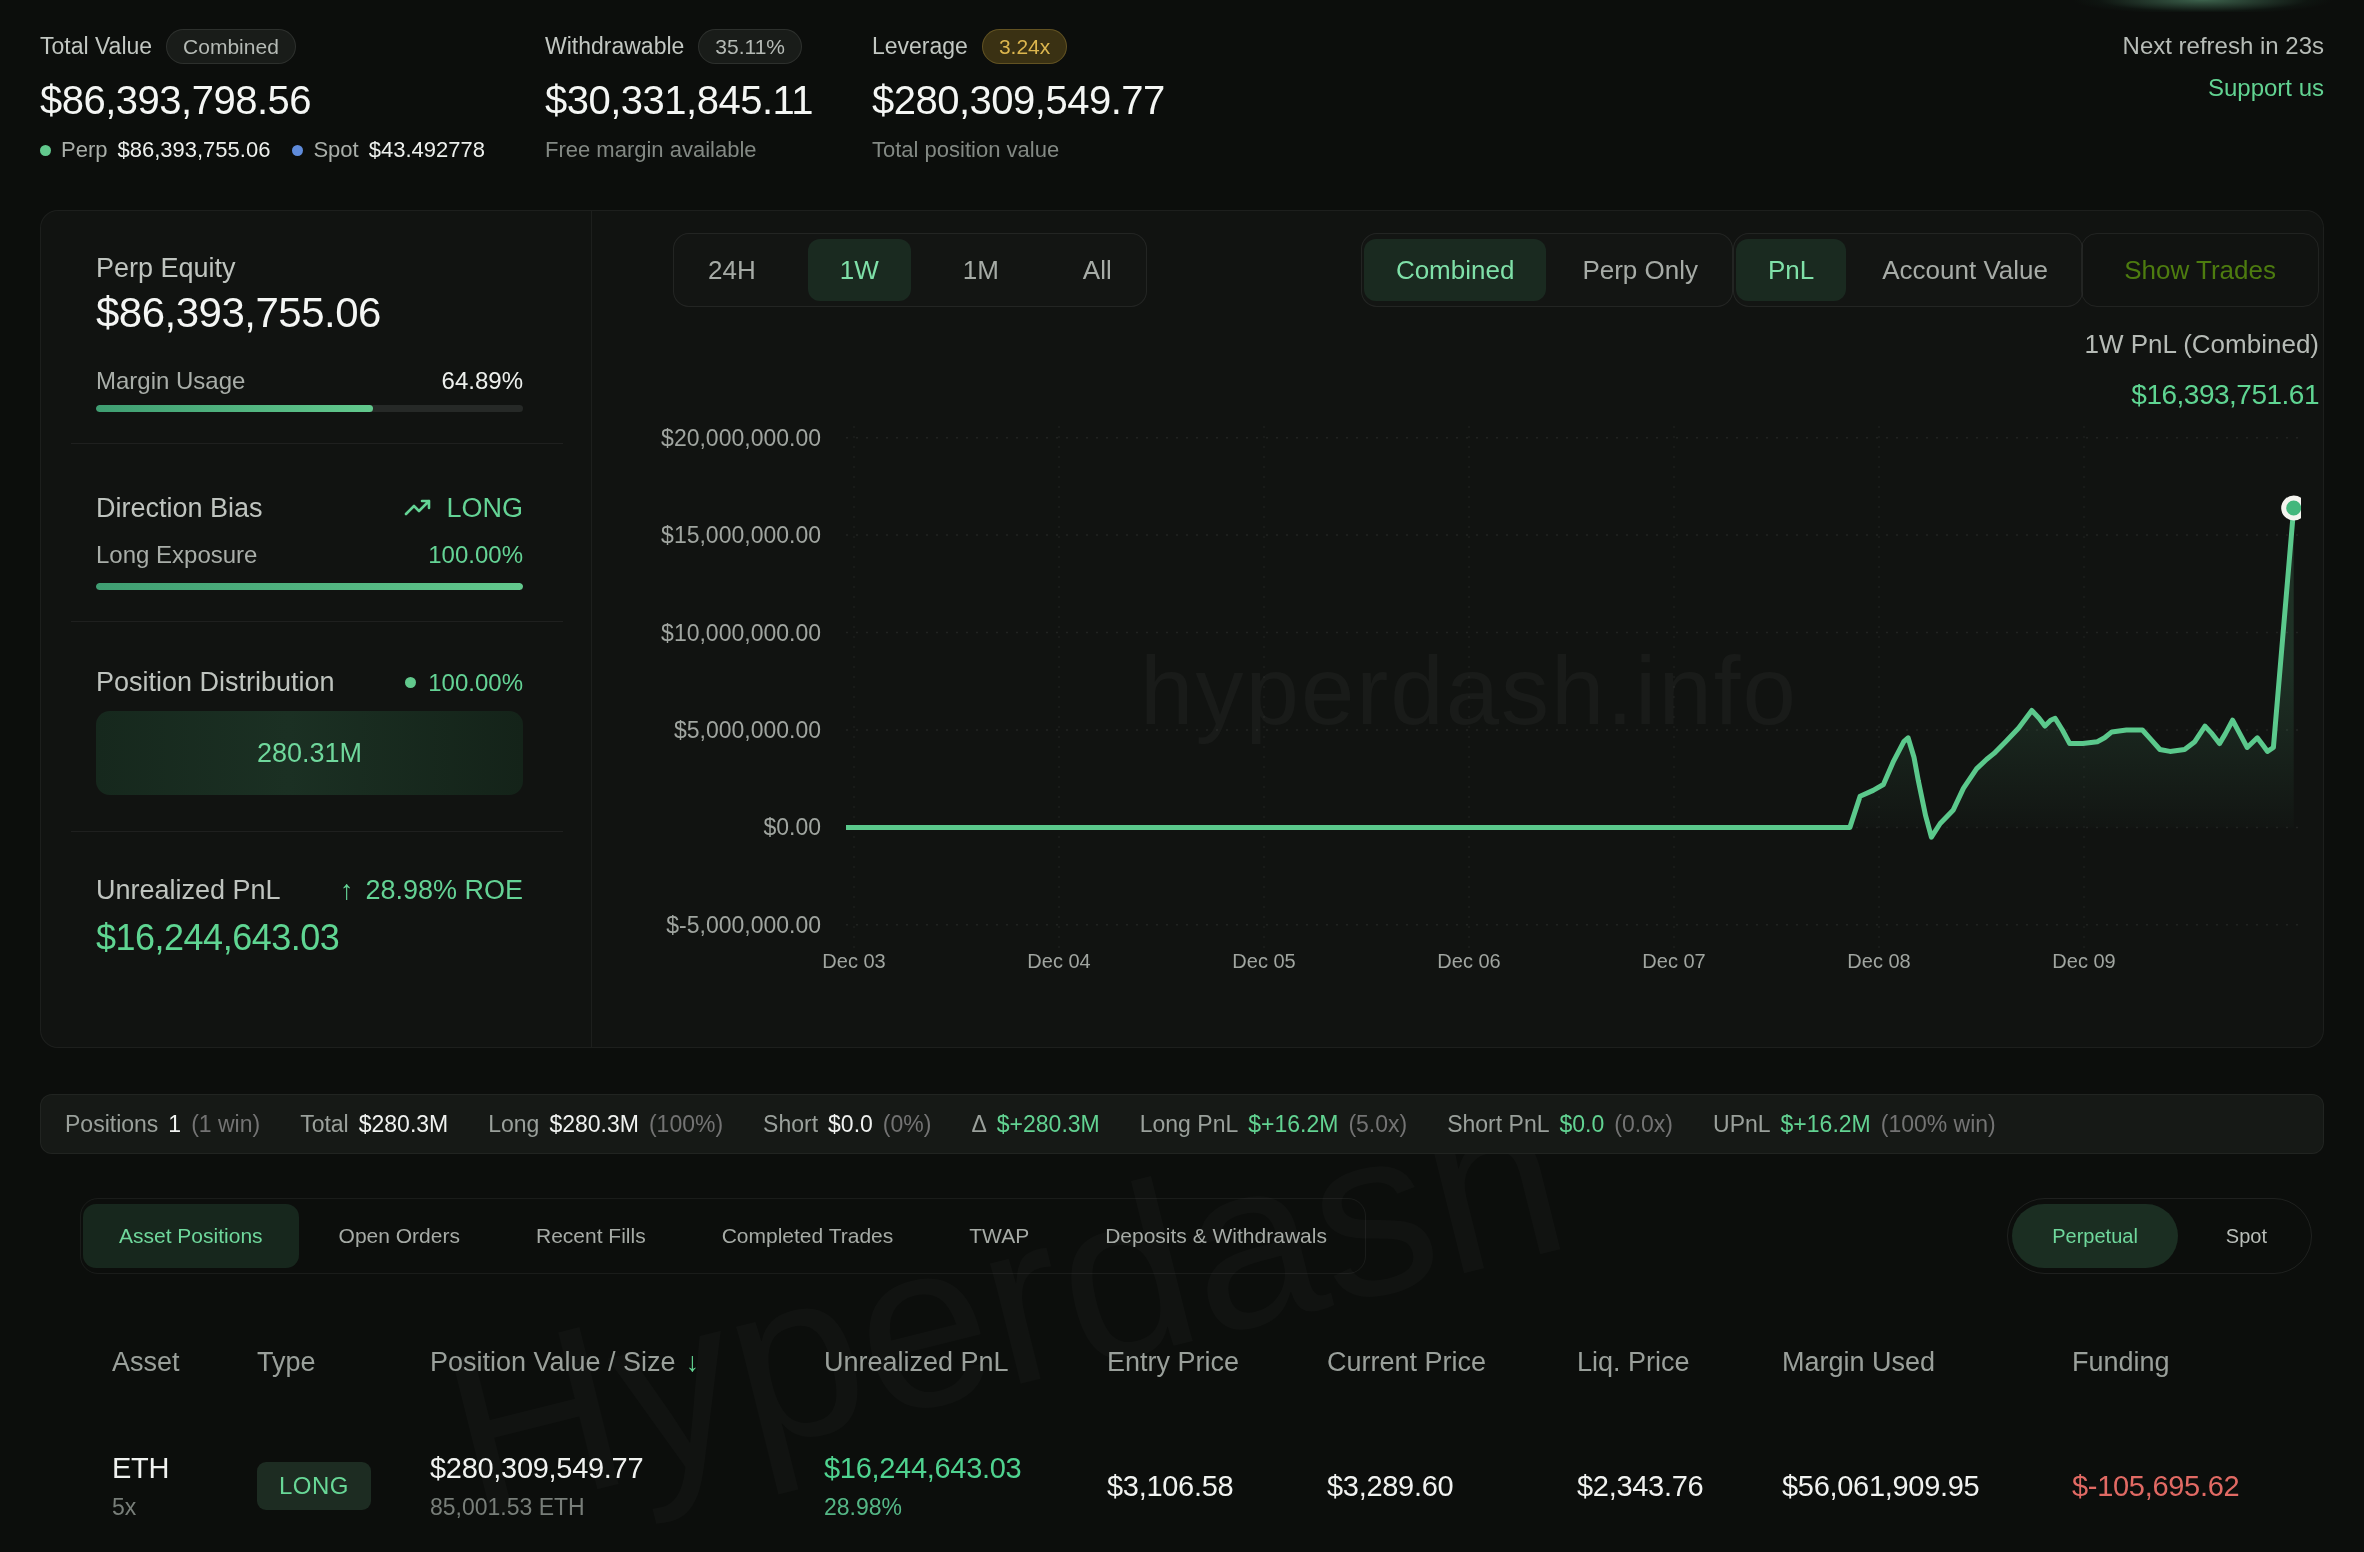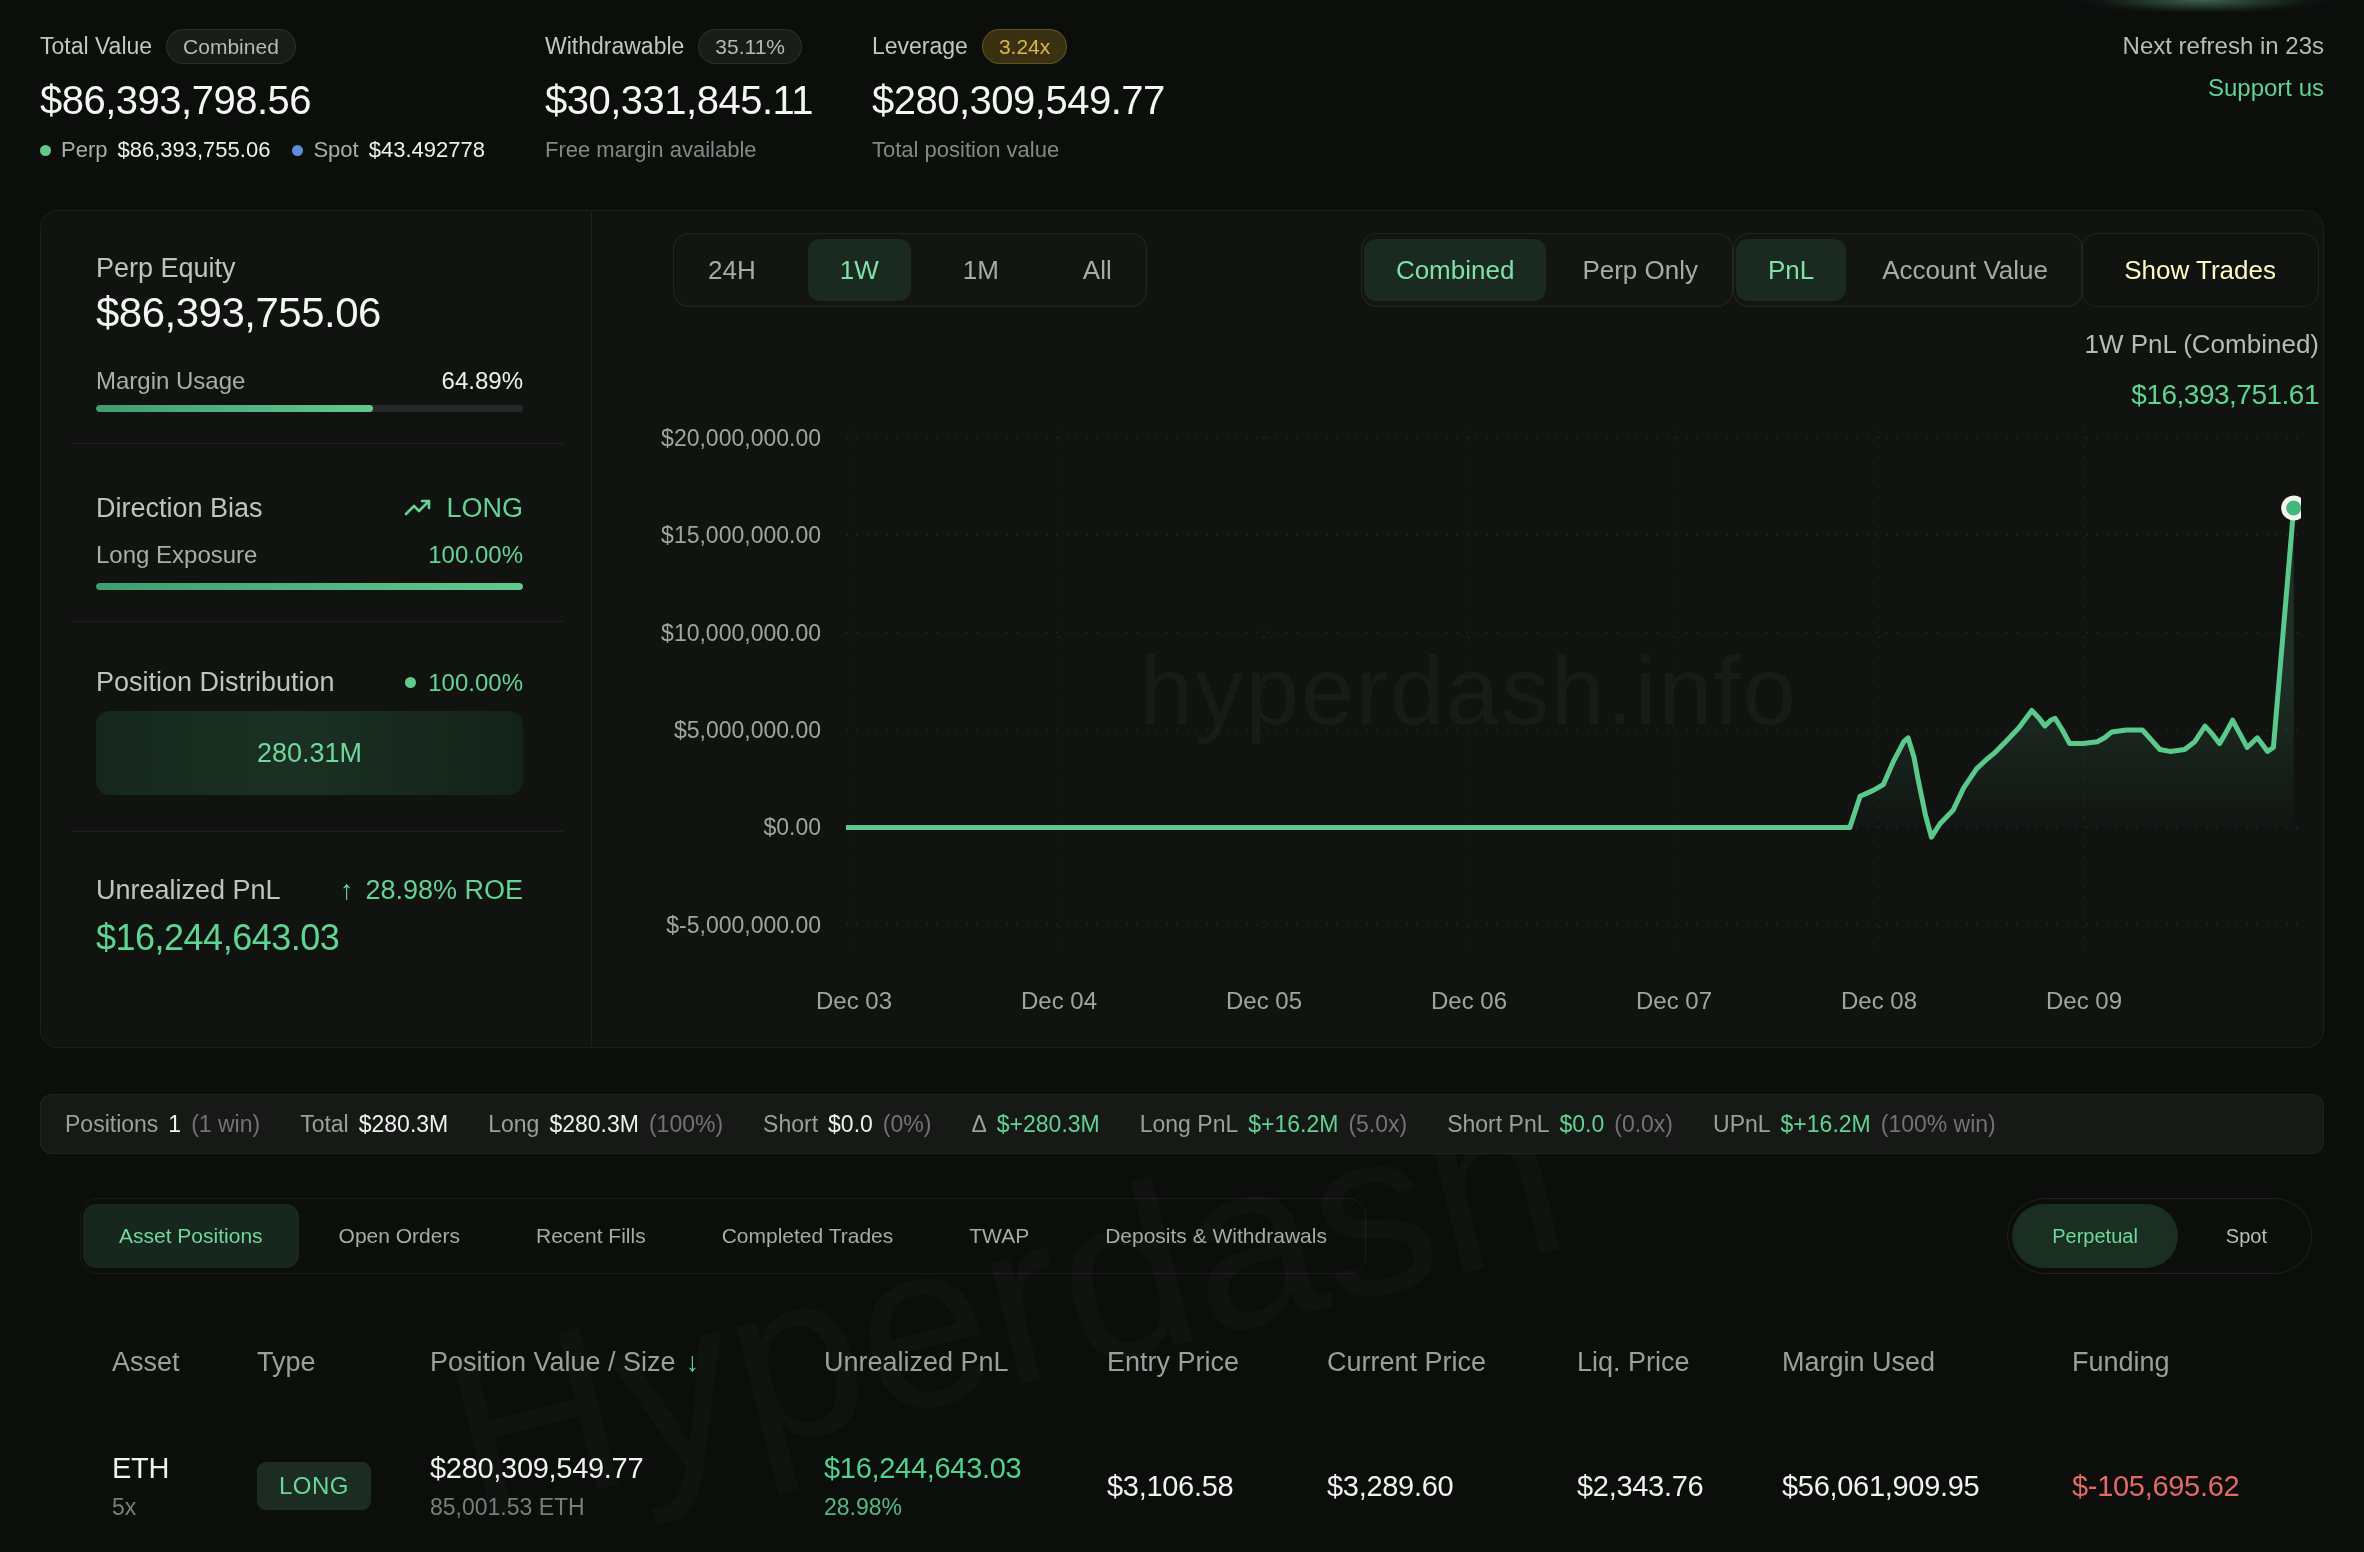--- a/index.html
+++ b/index.html
@@ -52,32 +52,32 @@
     font-size:27px; color:#6fd89c; }
   .unreal-val { font-size:36px; font-weight:500; letter-spacing:-.5px; color:#5fd592; }
 
   
   .btn-group { position:absolute; top:22px; height:74px; display:inline-flex; align-items:center;
     border:1px solid rgba(255,255,255,.07); border-radius:16px; background:rgba(255,255,255,.01); }
   .seg { font-size:26px; color:#a6aba6; padding:0 32px; height:62px; margin:0 2px;
     display:flex; align-items:center; border-radius:12px; cursor:pointer; white-space:nowrap; }
   .seg.active { background:#1a2a20; color:#7fe0a8; }
   .solo-btn { position:absolute; top:22px; height:74px; display:flex; align-items:center;
-    border:1px solid rgba(255,255,255,.07); border-radius:16px; font-size:26px; color:#fef9c3;
+    border:1px solid rgba(255,255,255,.07); border-radius:16px; font-size:26px; color:#4d7c0f;
     padding:0 42px; cursor:pointer; }
   .pnl-hdr-label { position:absolute; right:4px; top:118px; font-size:26px; color:#b6bbb6; }
   .pnl-hdr-value { position:absolute; right:4px; top:150px; font-size:28px; font-weight:400;
     letter-spacing:-.5px; color:#5fd592;margin-top:18px; }
 
   
   .chart-plot { position:absolute; left:805px; top:215px; width:1455px; height:530px; }
   .y-label { position:absolute; right:calc(100% + 25px); width:240px; text-align:right;
     font-size:23px; color:#a0a5a0; white-space:nowrap; }
-  .x-label { position:absolute; width:140px; text-align:center; top:561px;
-    font-size:24px; color:#a0a5a0; }
+  .x-label { position:absolute; width:140px; text-align:center; top:524px;
+    font-size:20px; color:#a0a5a0; }
   .chart-watermark { position:absolute; left:1428px; top:480px; transform:translate(-50%,-50%);
     font-size:96px; font-weight:300; letter-spacing:2px; color:rgba(235,240,235,.04); white-space:nowrap; }
 
   
   .summary-bar { position:absolute; left:40px; top:1094px; width:2284px; height:60px;
     background:#161916; border:1px solid rgba(255,255,255,.05); border-radius:12px;
     display:flex; align-items:center; gap:40px; padding:0 24px; font-size:23px; }
   .sum-item { display:flex; align-items:center; gap:10px; white-space:nowrap; }
   .sum-label { color:#9aa09b; }
   .sum-extra { color:#737373; }

